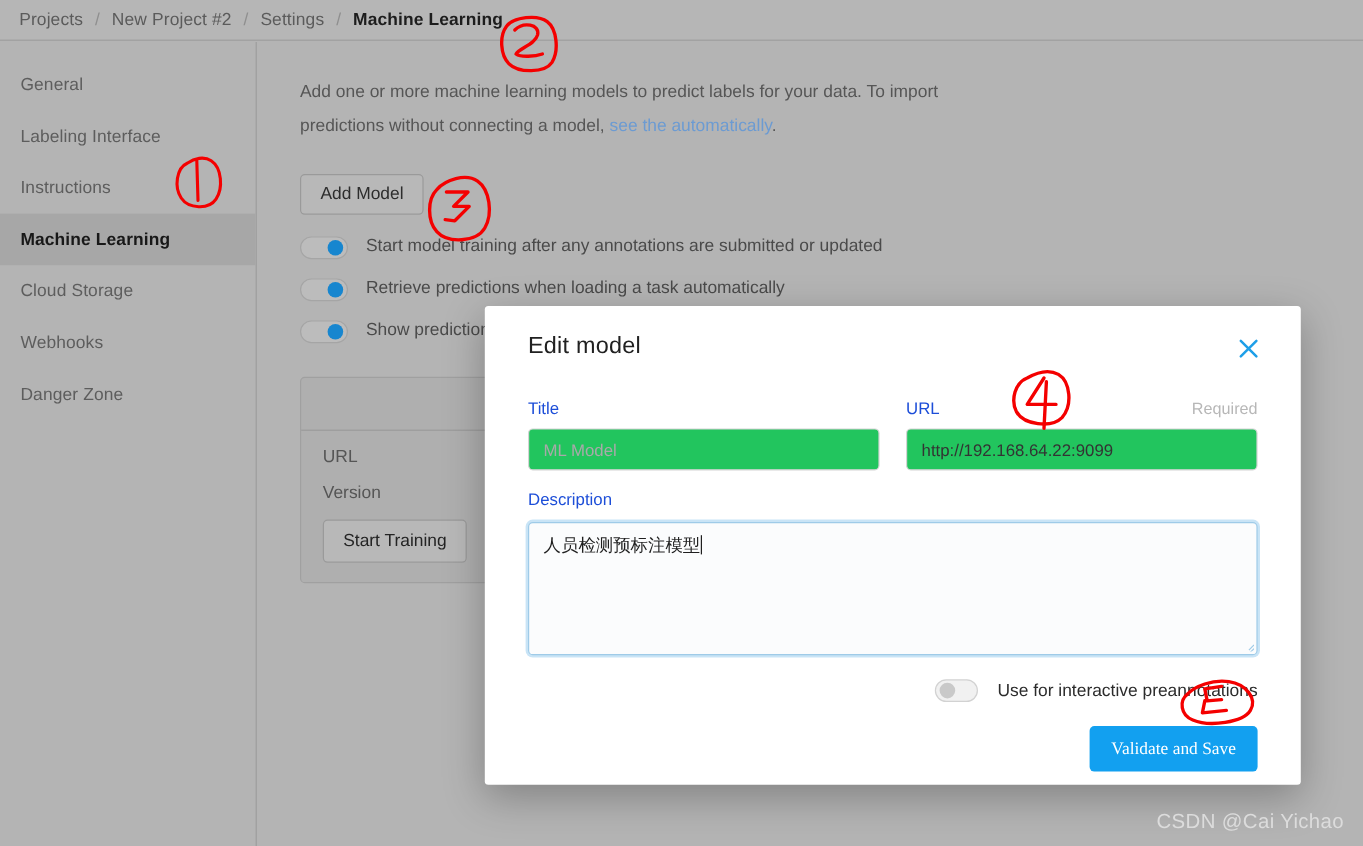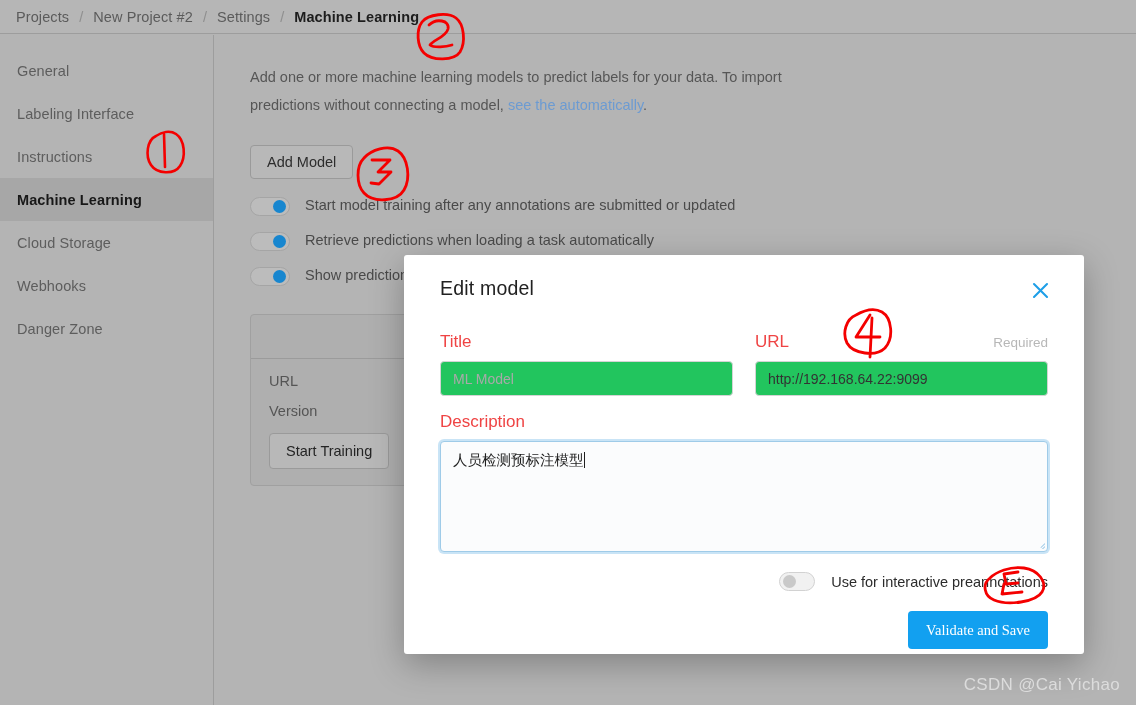--- a/index.html
+++ b/index.html
@@ -220,22 +220,22 @@
     margin-top: 32px;
   }
   .field { flex: 1; min-width: 0; }
   .field-label-row {
     display: flex;
     justify-content: space-between;
     align-items: baseline;
     margin-bottom: 9px;
   }
   .field-label {
-    font-size: 17px;
-    color: #ef4444;
+    font-size: 14px;
+    color: #1d4ed8;
   }
   .field-required {
     font-size: 13.5px;
     color: #b7b7b7;
   }
   .text-input {
     width: 100%;
     height: 35px;
     border: 1px solid #d4d4d4;
     border-radius: 4px;

